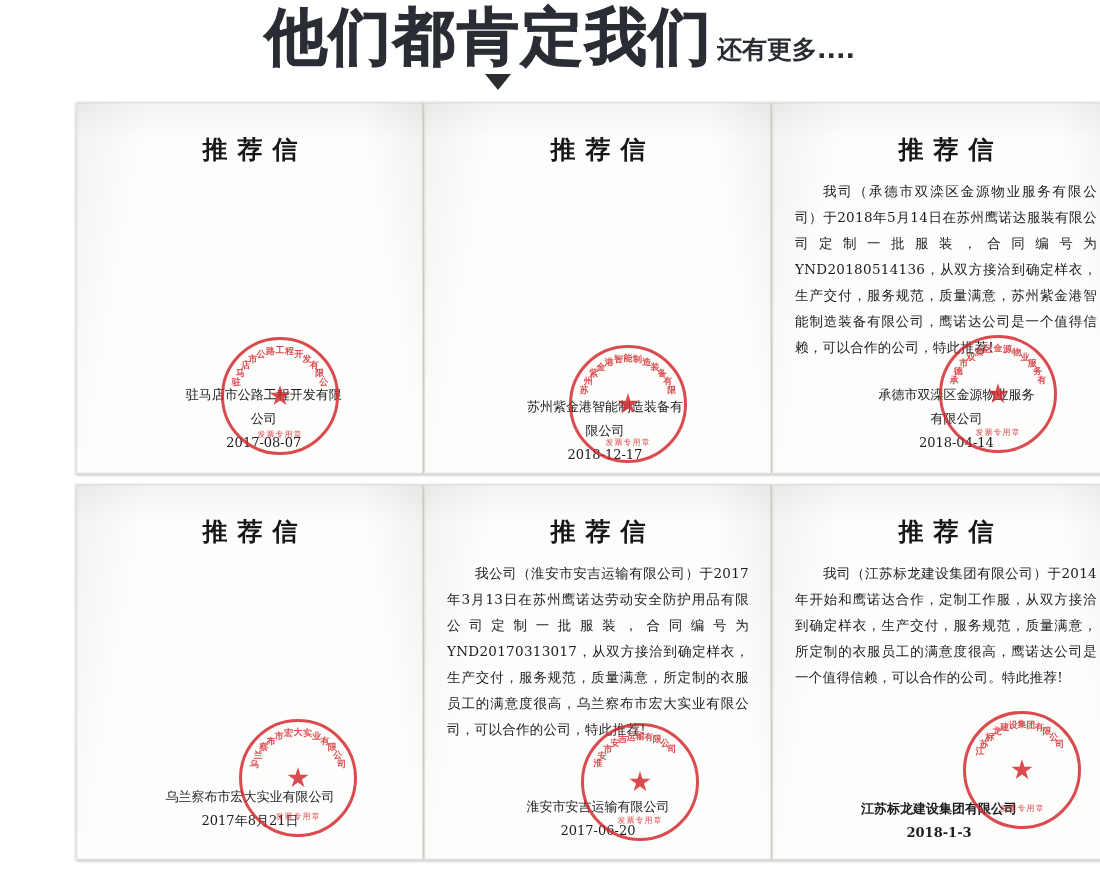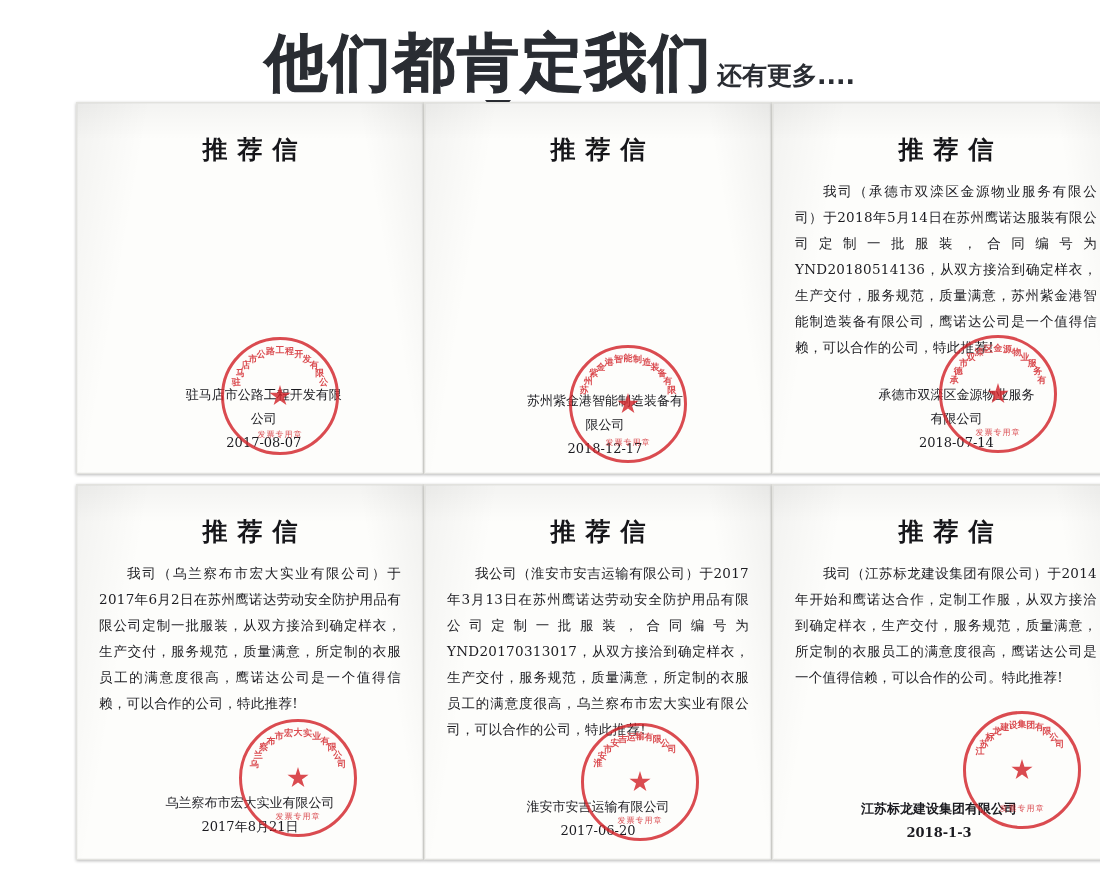--- a/index.html
+++ b/index.html
@@ -30,21 +30,21 @@
   .headline {
     display: inline-block;
     font-family: "DejaVu Sans", sans-serif;
     font-weight: bold;
     font-size: 62px;
     line-height: 70px;
     letter-spacing: 2px;
     color: #2a2d33;
     -webkit-text-stroke: 1px #2a2d33;
     vertical-align: bottom;
-    padding-top: 28px;
+    padding-top: 2px;
     text-align: center;
   }
   .headline-sub {
     display: inline-block;
     font-family: "DejaVu Sans", sans-serif;
     font-weight: bold;
     font-size: 25px;
     line-height: 28px;
     color: #2a2d33;
     vertical-align: bottom;
@@ -234,21 +234,21 @@
         <span style="transform: rotate(0deg) translate(0,-46px) rotate(0deg);">能</span>
         <span style="transform: rotate(12deg) translate(0,-46px) rotate(-12deg);">制</span>
         <span style="transform: rotate(24deg) translate(0,-46px) rotate(-24deg);">造</span>
         <span style="transform: rotate(36deg) translate(0,-46px) rotate(-36deg);">装</span>
         <span style="transform: rotate(48deg) translate(0,-46px) rotate(-48deg);">备</span>
         <span style="transform: rotate(60deg) translate(0,-46px) rotate(-60deg);">有</span>
         <span style="transform: rotate(72deg) translate(0,-46px) rotate(-72deg);">限</span>
       </div>
       <div class="stamp-bottom">发票专用章</div>
     </div>
-    <div class="sign-block center-low" style="left:52%; bottom:12px;">
+    <div class="sign-block center-low" style="left:52%; bottom:6px;">
       <div>苏州紫金港智能制造装备有限公司</div>
       <div>2018-12-17</div>
     </div>
   </div>
 
   <div class="letter">
     <div class="letter-title">推荐信</div>
     <div class="letter-body">我司（承德市双滦区金源物业服务有限公司）于2018年5月14日在苏州鹰诺达服装有限公司定制一批服装，合同编号为YND20180514136，从双方接洽到确定样衣，生产交付，服务规范，质量满意，苏州紫金港智能制造装备有限公司，鹰诺达公司是一个值得信赖，可以合作的公司，特此推荐!</div>
     <div class="stamp" style="right:62px; bottom:20px;">
       <div class="stamp-arc">
@@ -263,46 +263,45 @@
         <span style="transform: rotate(24deg) translate(0,-46px) rotate(-24deg);">物</span>
         <span style="transform: rotate(36deg) translate(0,-46px) rotate(-36deg);">业</span>
         <span style="transform: rotate(48deg) translate(0,-46px) rotate(-48deg);">服</span>
         <span style="transform: rotate(60deg) translate(0,-46px) rotate(-60deg);">务</span>
         <span style="transform: rotate(72deg) translate(0,-46px) rotate(-72deg);">有</span>
       </div>
       <div class="stamp-bottom">发票专用章</div>
     </div>
     <div class="sign-block center-low" style="left:53%;">
       <div>承德市双滦区金源物业服务有限公司</div>
-      <div>2018-07-14</div>
+      <div>2018-04-14</div>
     </div>
   </div>
 
   <div class="letter tall">
     <div class="letter-title">推荐信</div>
-    <div class="letter-body">我司（乌兰察布市宏大实业有限公司）于2017年6月2日在苏州鹰诺达劳动安全防护用品有限公司定制一批服装，从双方接洽到确定样衣，生产交付，服务规范，质量满意，所定制的衣服员工的满意度很高，鹰诺达公司是一个值得信赖，可以合作的公司，特此推荐!</div>
     <div class="stamp" style="right:66px; bottom:22px;">
       <div class="stamp-arc">
         <span style="transform: rotate(-72deg) translate(0,-46px) rotate(72deg);">乌</span>
         <span style="transform: rotate(-60deg) translate(0,-46px) rotate(60deg);">兰</span>
         <span style="transform: rotate(-48deg) translate(0,-46px) rotate(48deg);">察</span>
         <span style="transform: rotate(-36deg) translate(0,-46px) rotate(36deg);">布</span>
         <span style="transform: rotate(-24deg) translate(0,-46px) rotate(24deg);">市</span>
         <span style="transform: rotate(-12deg) translate(0,-46px) rotate(12deg);">宏</span>
         <span style="transform: rotate(0deg) translate(0,-46px) rotate(0deg);">大</span>
         <span style="transform: rotate(12deg) translate(0,-46px) rotate(-12deg);">实</span>
         <span style="transform: rotate(24deg) translate(0,-46px) rotate(-24deg);">业</span>
         <span style="transform: rotate(36deg) translate(0,-46px) rotate(-36deg);">有</span>
         <span style="transform: rotate(48deg) translate(0,-46px) rotate(-48deg);">限</span>
         <span style="transform: rotate(60deg) translate(0,-46px) rotate(-60deg);">公</span>
         <span style="transform: rotate(72deg) translate(0,-46px) rotate(-72deg);">司</span>
       </div>
       <div class="stamp-bottom">发票专用章</div>
     </div>
-    <div class="sign-block center-low" style="left:50%; bottom:20px;">
+    <div class="sign-block center-low" style="left:50%; bottom:26px;">
       <div>乌兰察布市宏大实业有限公司</div>
       <div>2017年8月21日</div>
     </div>
   </div>
 
   <div class="letter tall">
     <div class="letter-title">推荐信</div>
     <div class="letter-body">我公司（淮安市安吉运输有限公司）于2017年3月13日在苏州鹰诺达劳动安全防护用品有限公司定制一批服装，合同编号为YND20170313017，从双方接洽到确定样衣，生产交付，服务规范，质量满意，所定制的衣服员工的满意度很高，乌兰察布市宏大实业有限公司，可以合作的公司，特此推荐!</div>
     <div class="stamp" style="right:72px; bottom:18px;">
       <div class="stamp-arc">

